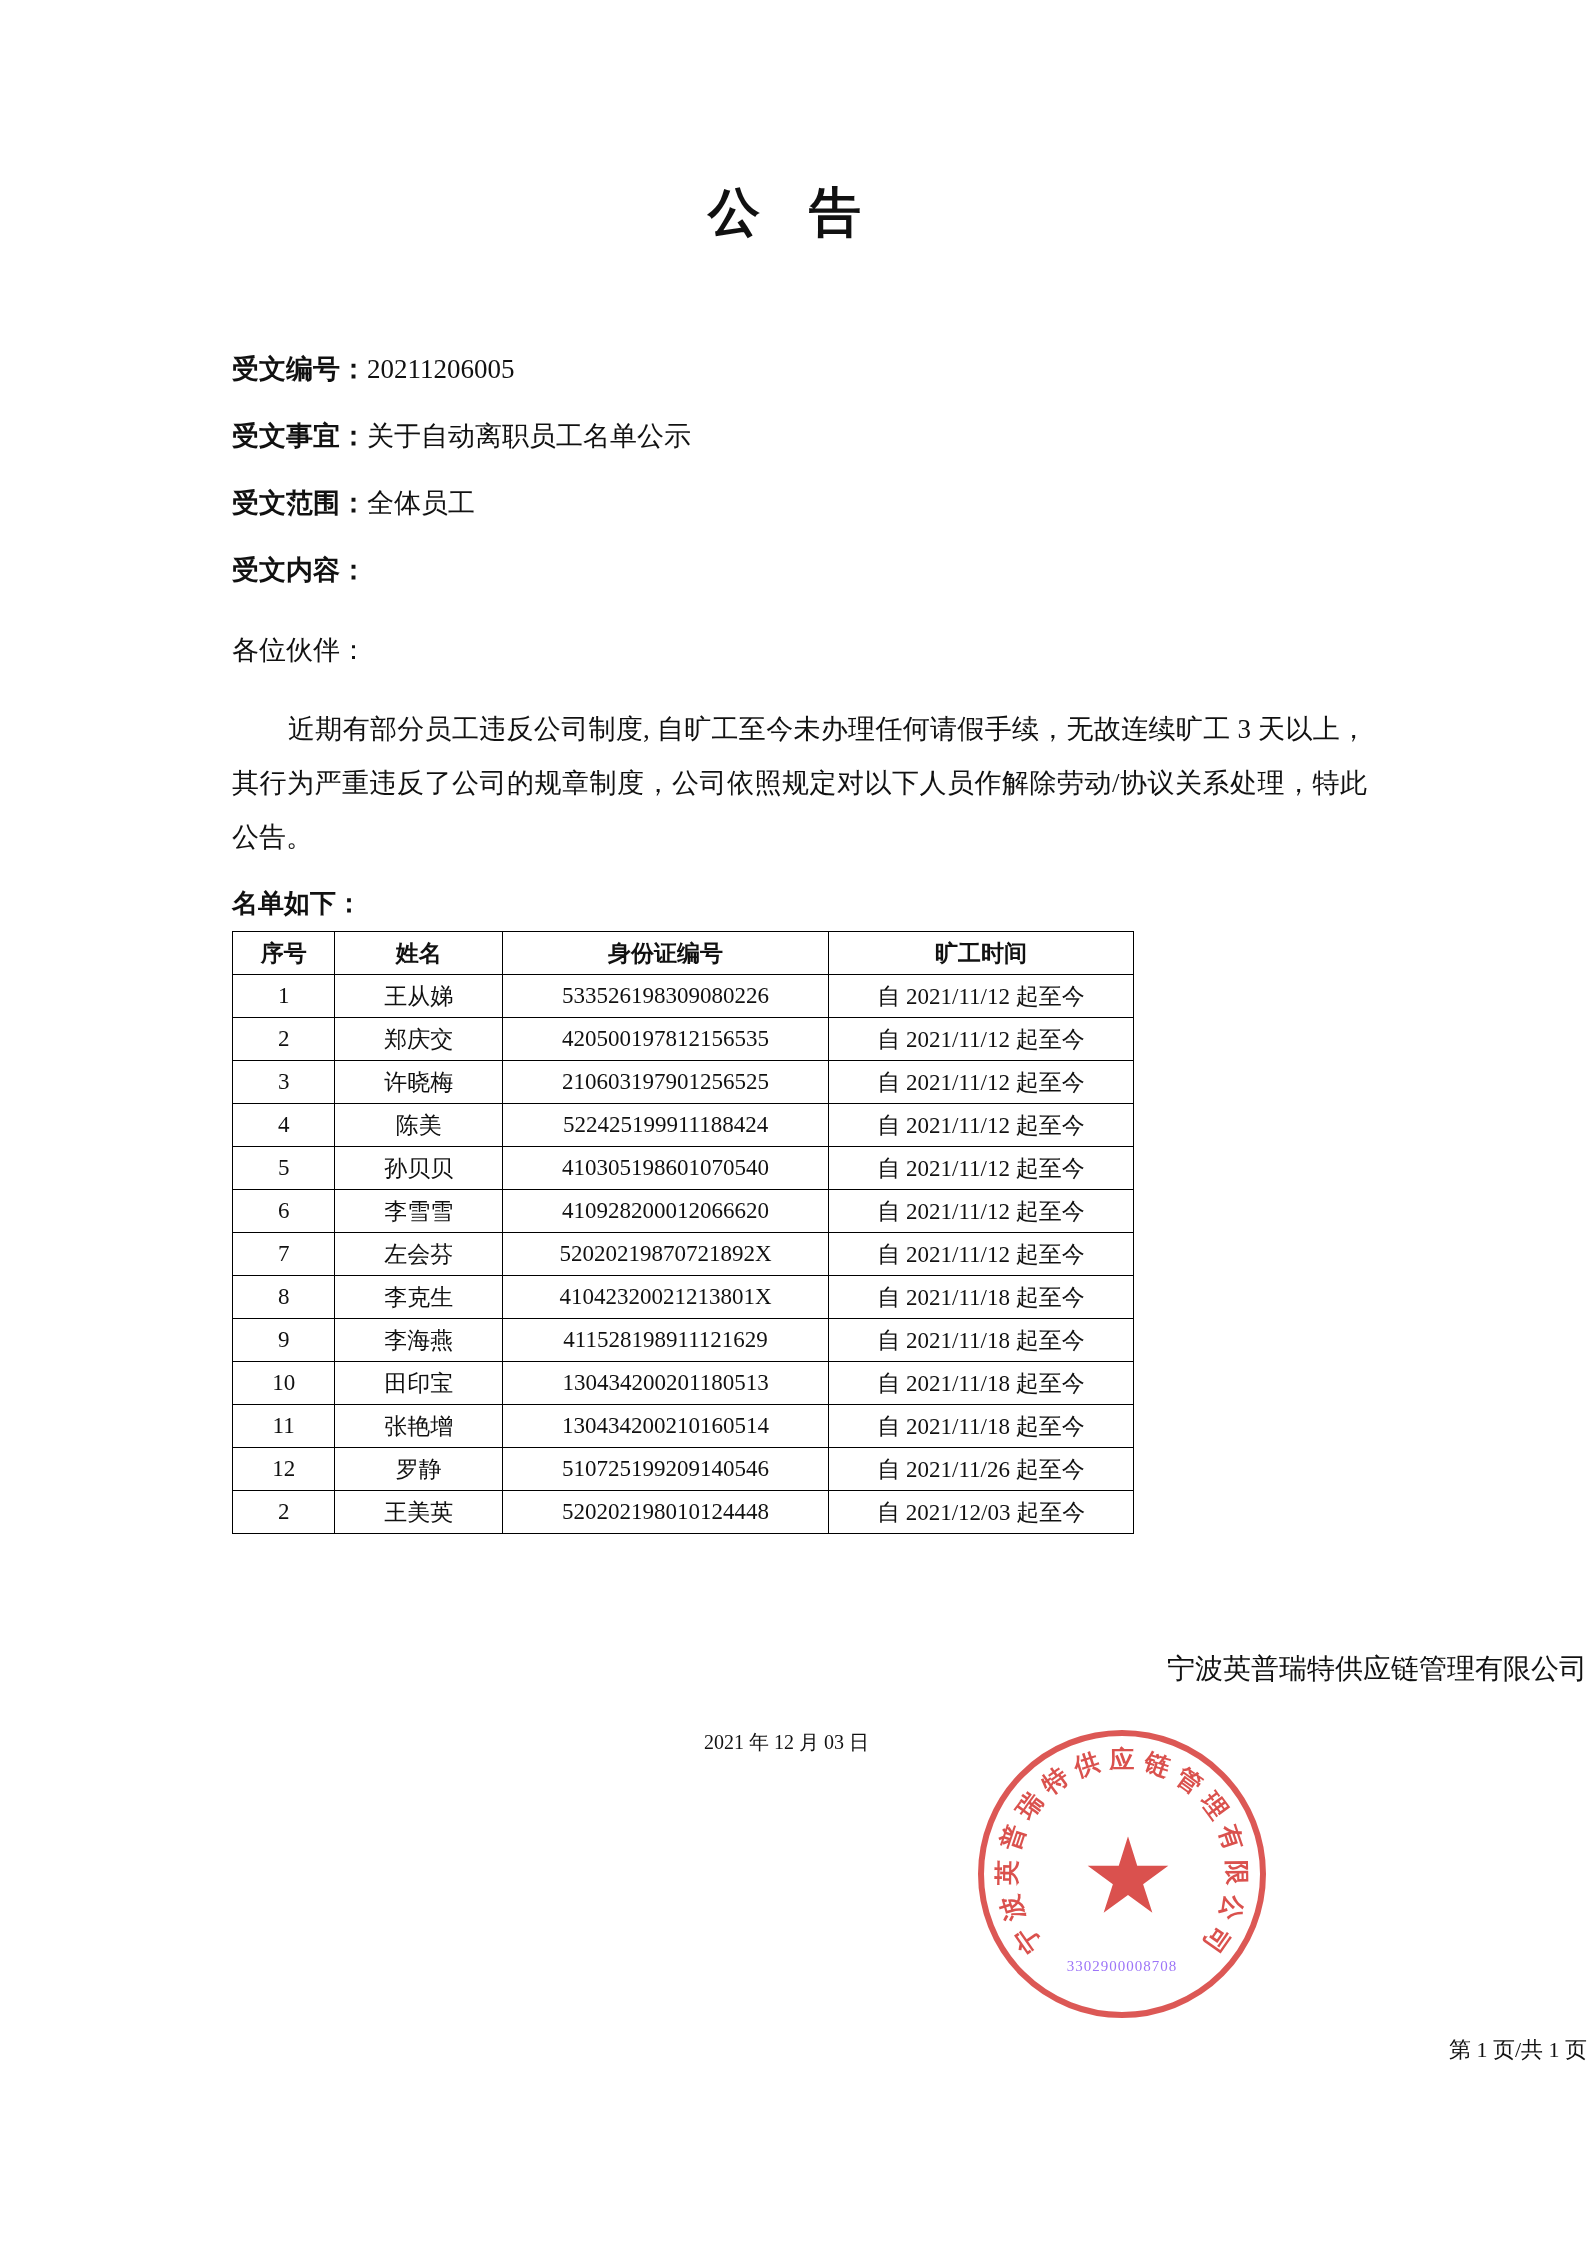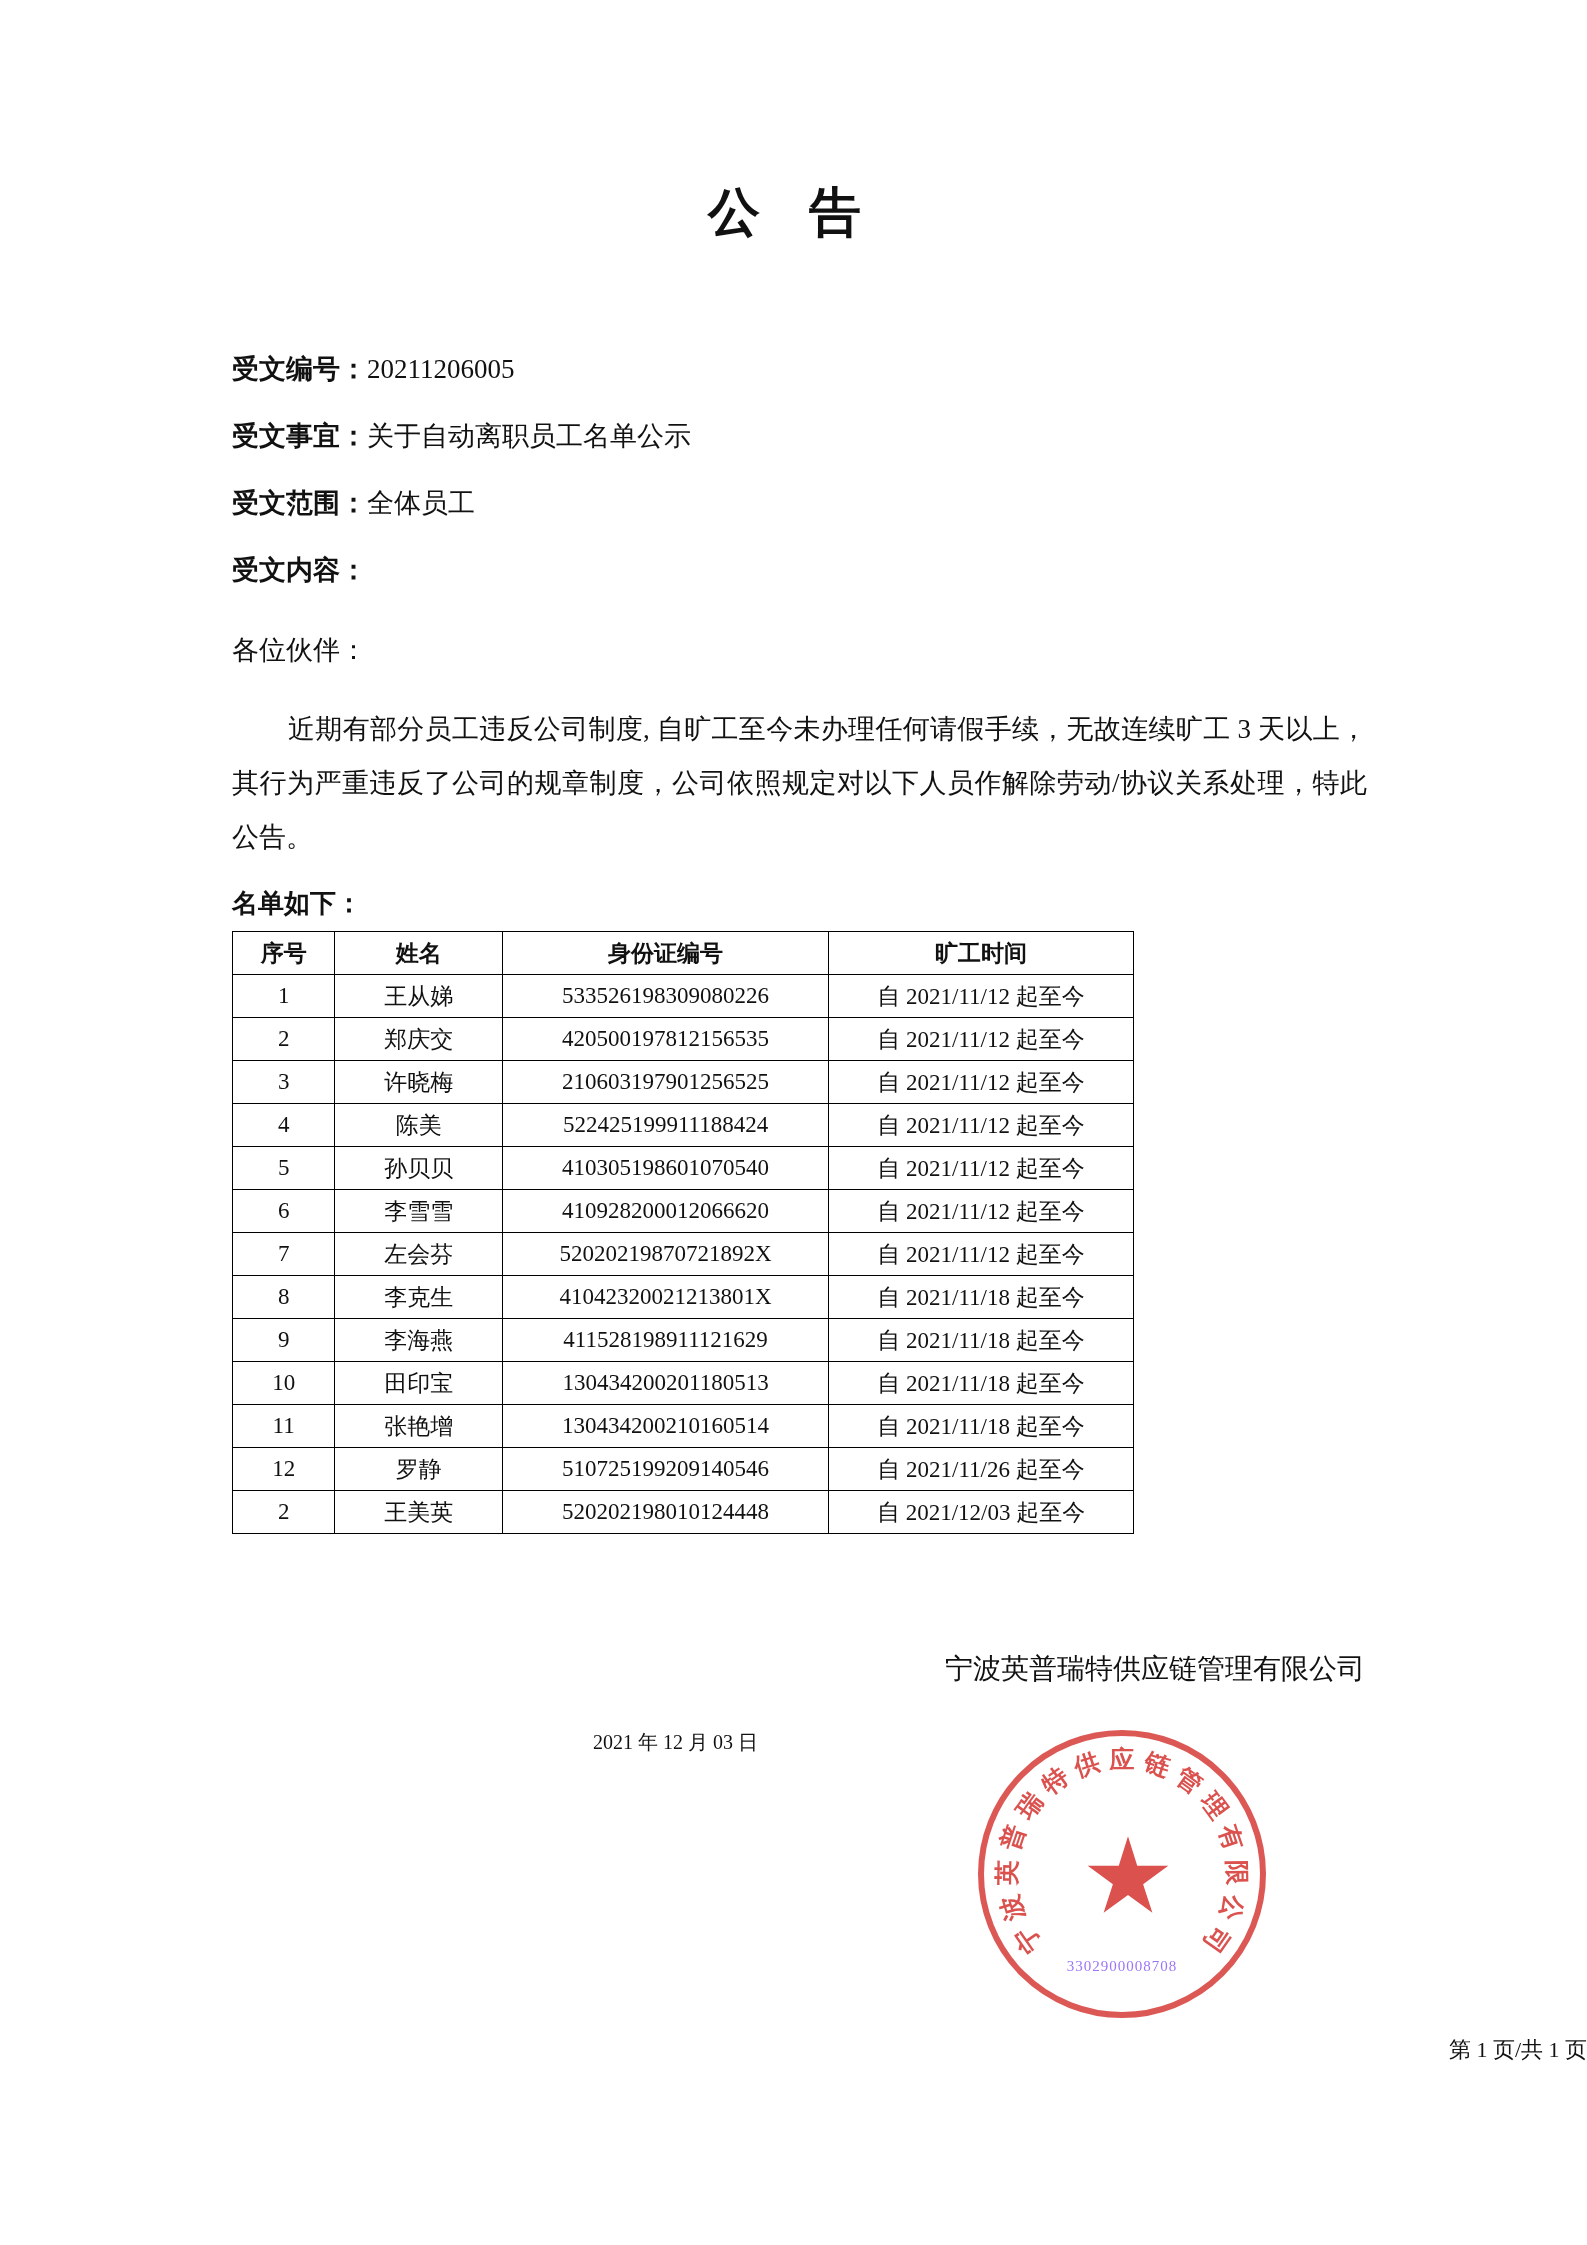--- a/index.html
+++ b/index.html
@@ -88,21 +88,20 @@
     font-weight: bold;
   }
   .col-idx { width: 88px; }
   .col-name { width: 150px; }
   .col-id { width: 300px; }
   .col-time { width: 280px; }
 
   .signature-area {
     margin-top: 120px;
     text-align: right;
-    padding-right: 222px;
   }
   .sig-company {
     font-size: 28px;
     line-height: 1.1;
   }
   .sig-date {
     font-size: 20px;
     margin-top: 44px;
     padding-right: 14px;
     text-align: center;

